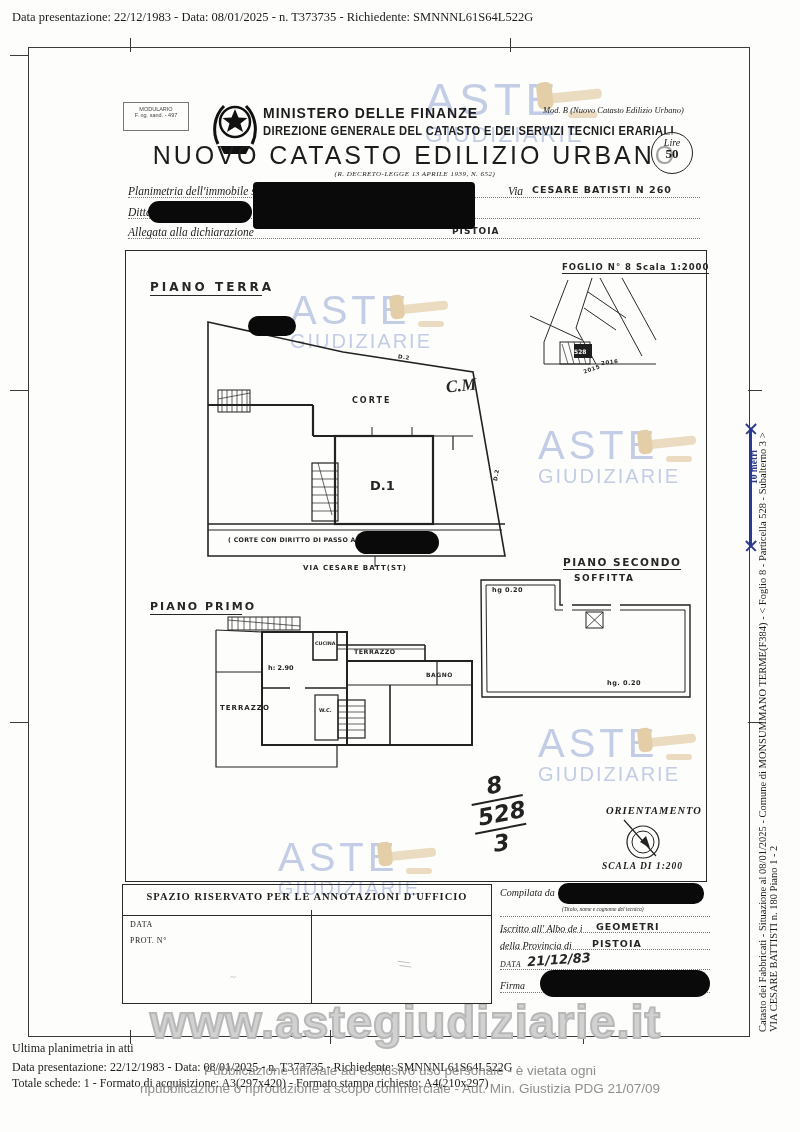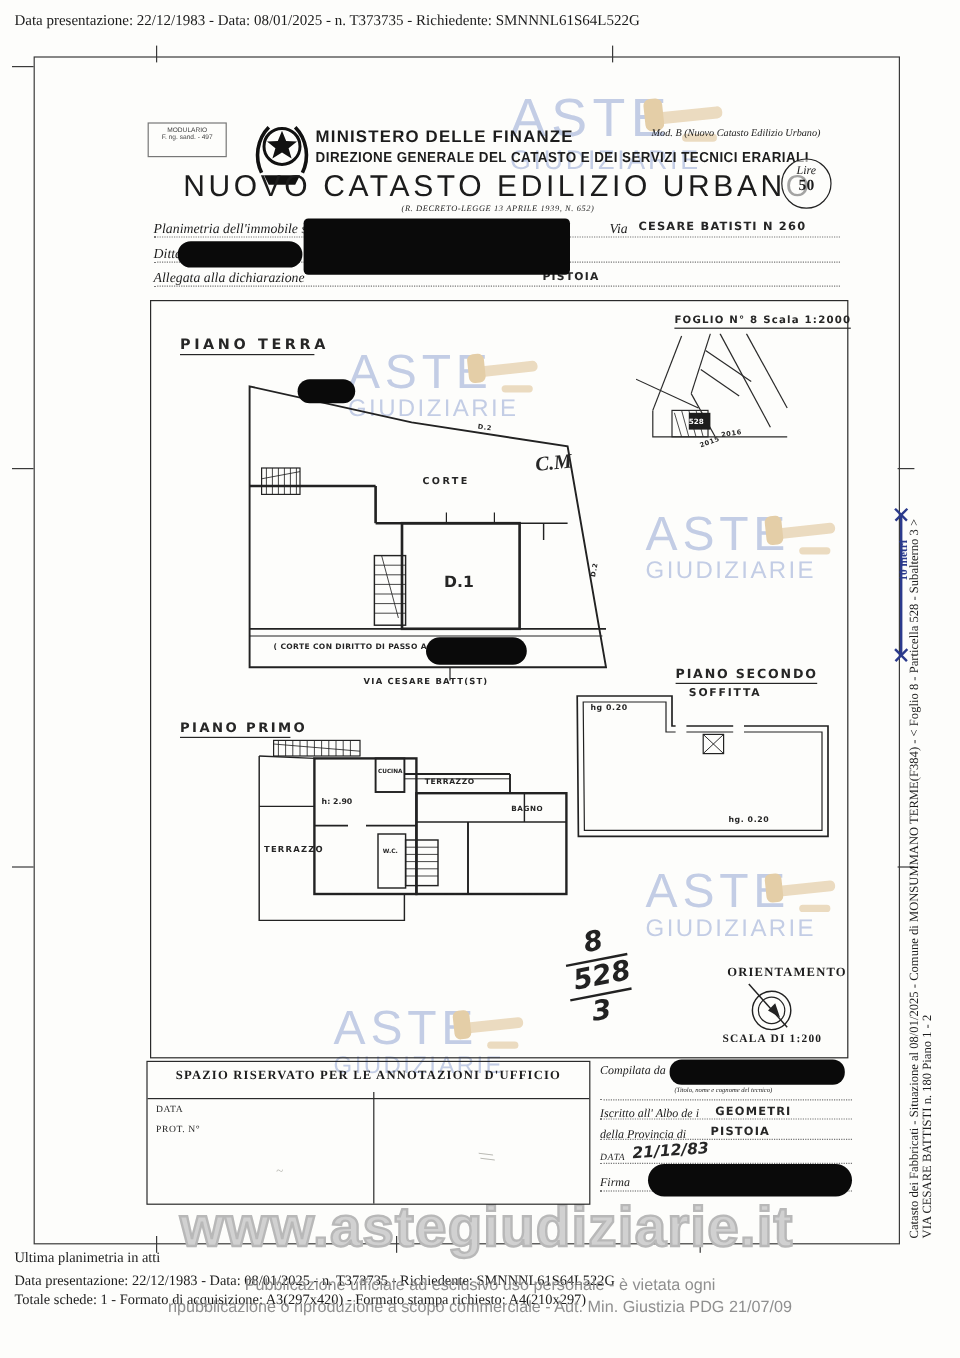--- a/index.html
+++ b/index.html
@@ -42,21 +42,21 @@
   .planbox{position:absolute;left:125px;top:250px;width:580px;height:630px;border:1.5px solid #2a2a2a;z-index:2;background:transparent;}
   .plan-label{position:absolute;font-family:"DejaVu Sans",sans-serif;font-weight:bold;color:#262626;white-space:nowrap;z-index:3;}
   .u{border-bottom:1.5px solid #262626;padding-bottom:1px;}
   svg.plan{position:absolute;z-index:2;}
   .tiny{font-size:6.5px;letter-spacing:.5px;}
   
   .fraction{position:absolute;left:472px;top:772px;z-index:3;transform:rotate(-7deg);
     font-family:"DejaVu Sans",sans-serif;font-weight:bold;font-style:italic;font-size:23px;color:#222;text-align:center;width:52px;}
   .fraction .fl{border-bottom:2px solid #222;transform:rotate(-4deg);padding:0 6px 1px 6px;}
   
-  .orient-label{position:absolute;font-weight:bold;letter-spacing:1px;z-index:3;white-space:nowrap;}
+  .orient-label{position:absolute;font-weight:bold;font-style:italic;letter-spacing:1px;z-index:3;white-space:nowrap;}
   
   .annbox{position:absolute;left:122px;top:884px;width:368px;height:118px;border:1.2px solid #2a2a2a;z-index:2;}
   .annbox .hd{border-bottom:1.2px solid #2a2a2a;height:24px;text-align:center;font-weight:bold;font-size:10.5px;
     letter-spacing:1px;padding-top:6px;}
   .annbox .vdiv{position:absolute;left:188px;top:25px;bottom:0;width:0;border-left:1px solid #2a2a2a;}
   .ann-small{position:absolute;font-size:8px;letter-spacing:.5px;z-index:3;}
   .ann-right{position:absolute;font-size:10px;font-style:italic;z-index:3;white-space:nowrap;}
   .scribble{position:absolute;color:#b9b9b3;font-style:italic;z-index:2;}
   
   .foot{position:absolute;font-size:12px;z-index:3;white-space:nowrap;}

